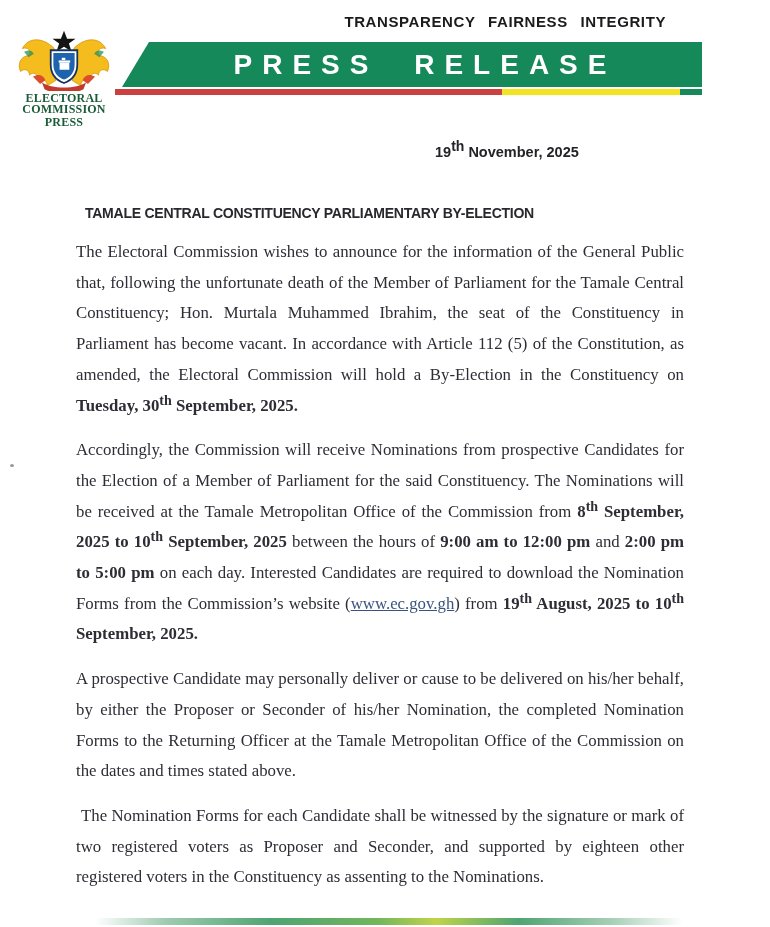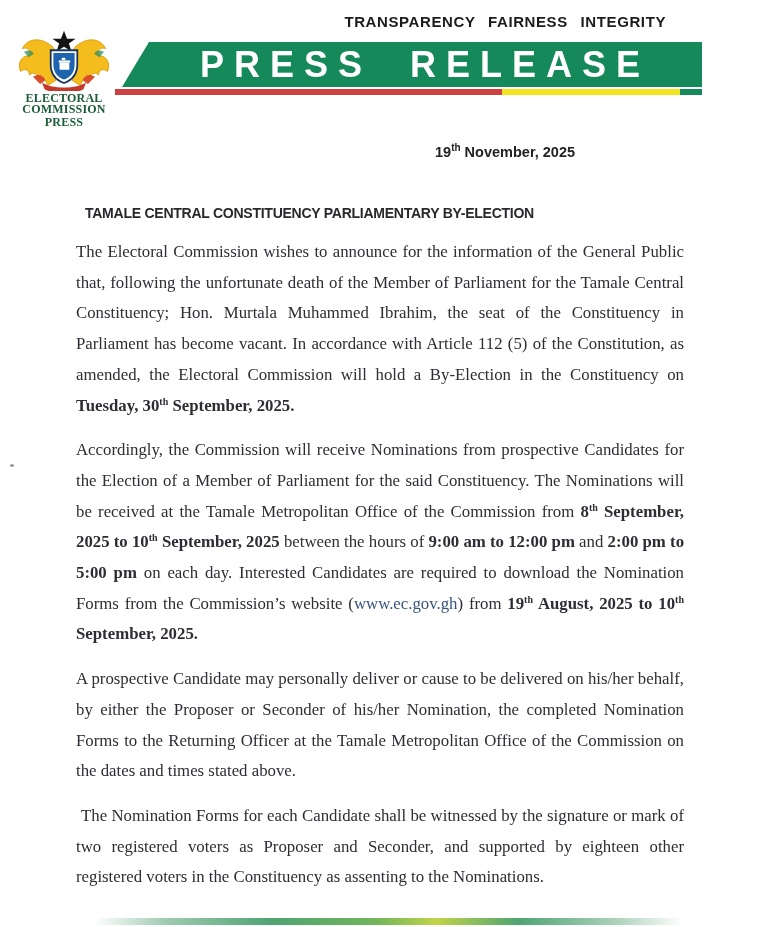--- a/index.html
+++ b/index.html
@@ -31,21 +31,21 @@
   .banner{
     position:absolute;left:122px;top:42px;width:648px;height:45px;
     background:var(--banner-green,#15895a);
     -webkit-clip-path:polygon(27px 0,648px 0,648px 45px,0 45px);
     clip-path:polygon(27px 0,648px 0,648px 45px,0 45px);
   }
   .banner-title{
     position:absolute;left:148px;right:0;top:47px;height:40px;
     text-align:center;
     font-family:"Liberation Sans","DejaVu Sans",sans-serif;
-    font-weight:700;font-size:36px;line-height:36px;
+    font-weight:700;font-size:28px;line-height:36px;
     letter-spacing:10px;word-spacing:18px;
     color:#ffffff;white-space:nowrap;
   }
   .stripe{position:absolute;top:89px;height:6px;}
   .stripe-red{left:115px;width:387px;background:var(--stripe-red,#cb4141);}
   .stripe-yellow{left:502px;width:178px;background:var(--stripe-yellow,#f2e520);}
   .stripe-green{left:680px;width:90px;background:var(--stripe-green,#15895a);}
   
   .date{
     position:absolute;left:435px;top:144px;
@@ -65,24 +65,25 @@
     color:#2d2d35;
   }
   .body-text p{
     margin:0 0 14px 0;
     font-size:16.8px;line-height:30.7px;
     text-align:justify;
   }
   .body-text p.indent{text-indent:5px;margin-top:12px;}
   .b{font-weight:700;}
   sup{
-    font-size:10px;line-height:0;position:relative;top:-6px;vertical-align:baseline;
+    font-size:14px;line-height:0;position:relative;top:-6px;vertical-align:baseline;
   }
   a.doclink{
     color:var(--link-blue,#39557e);
+    text-decoration:underline;
     cursor:pointer;
   }
   .speck{
     position:absolute;left:10px;top:464px;width:4px;height:3px;
     background:#87878b;border-radius:50%;opacity:.85;
   }
   .bottom-bar{
     position:absolute;left:95px;top:918px;width:588px;height:7px;
     border-radius:3px;
     background:linear-gradient(90deg,

